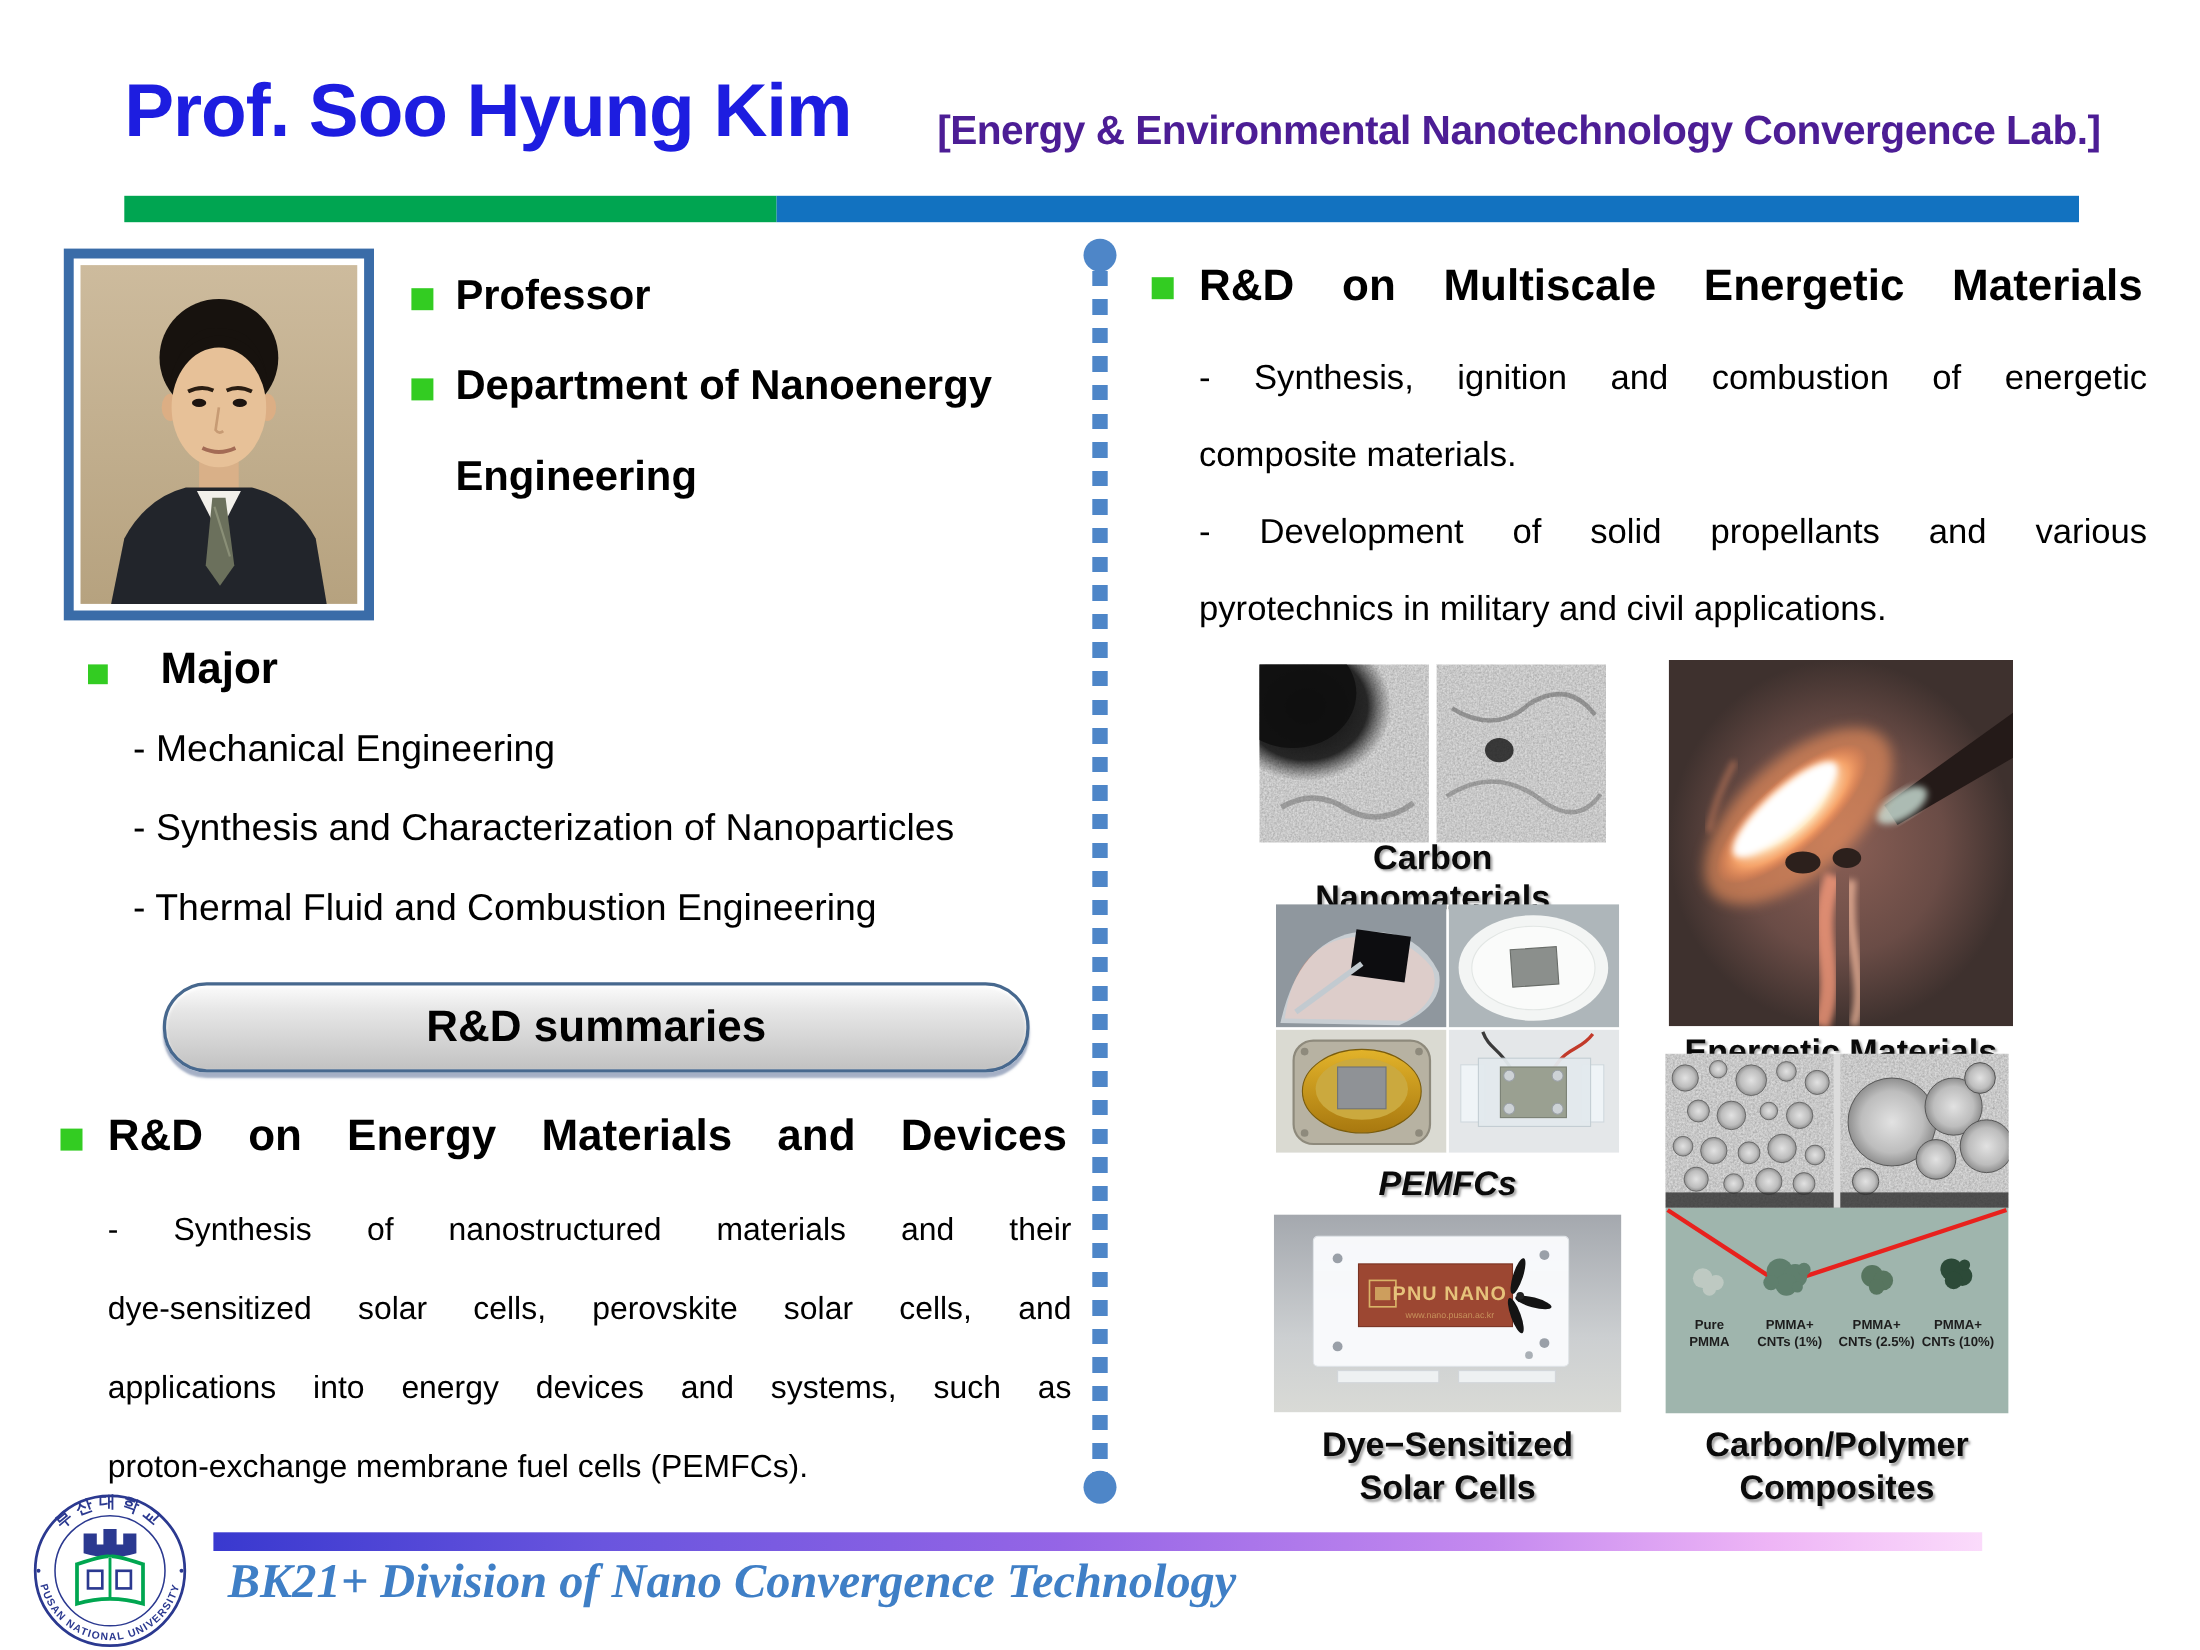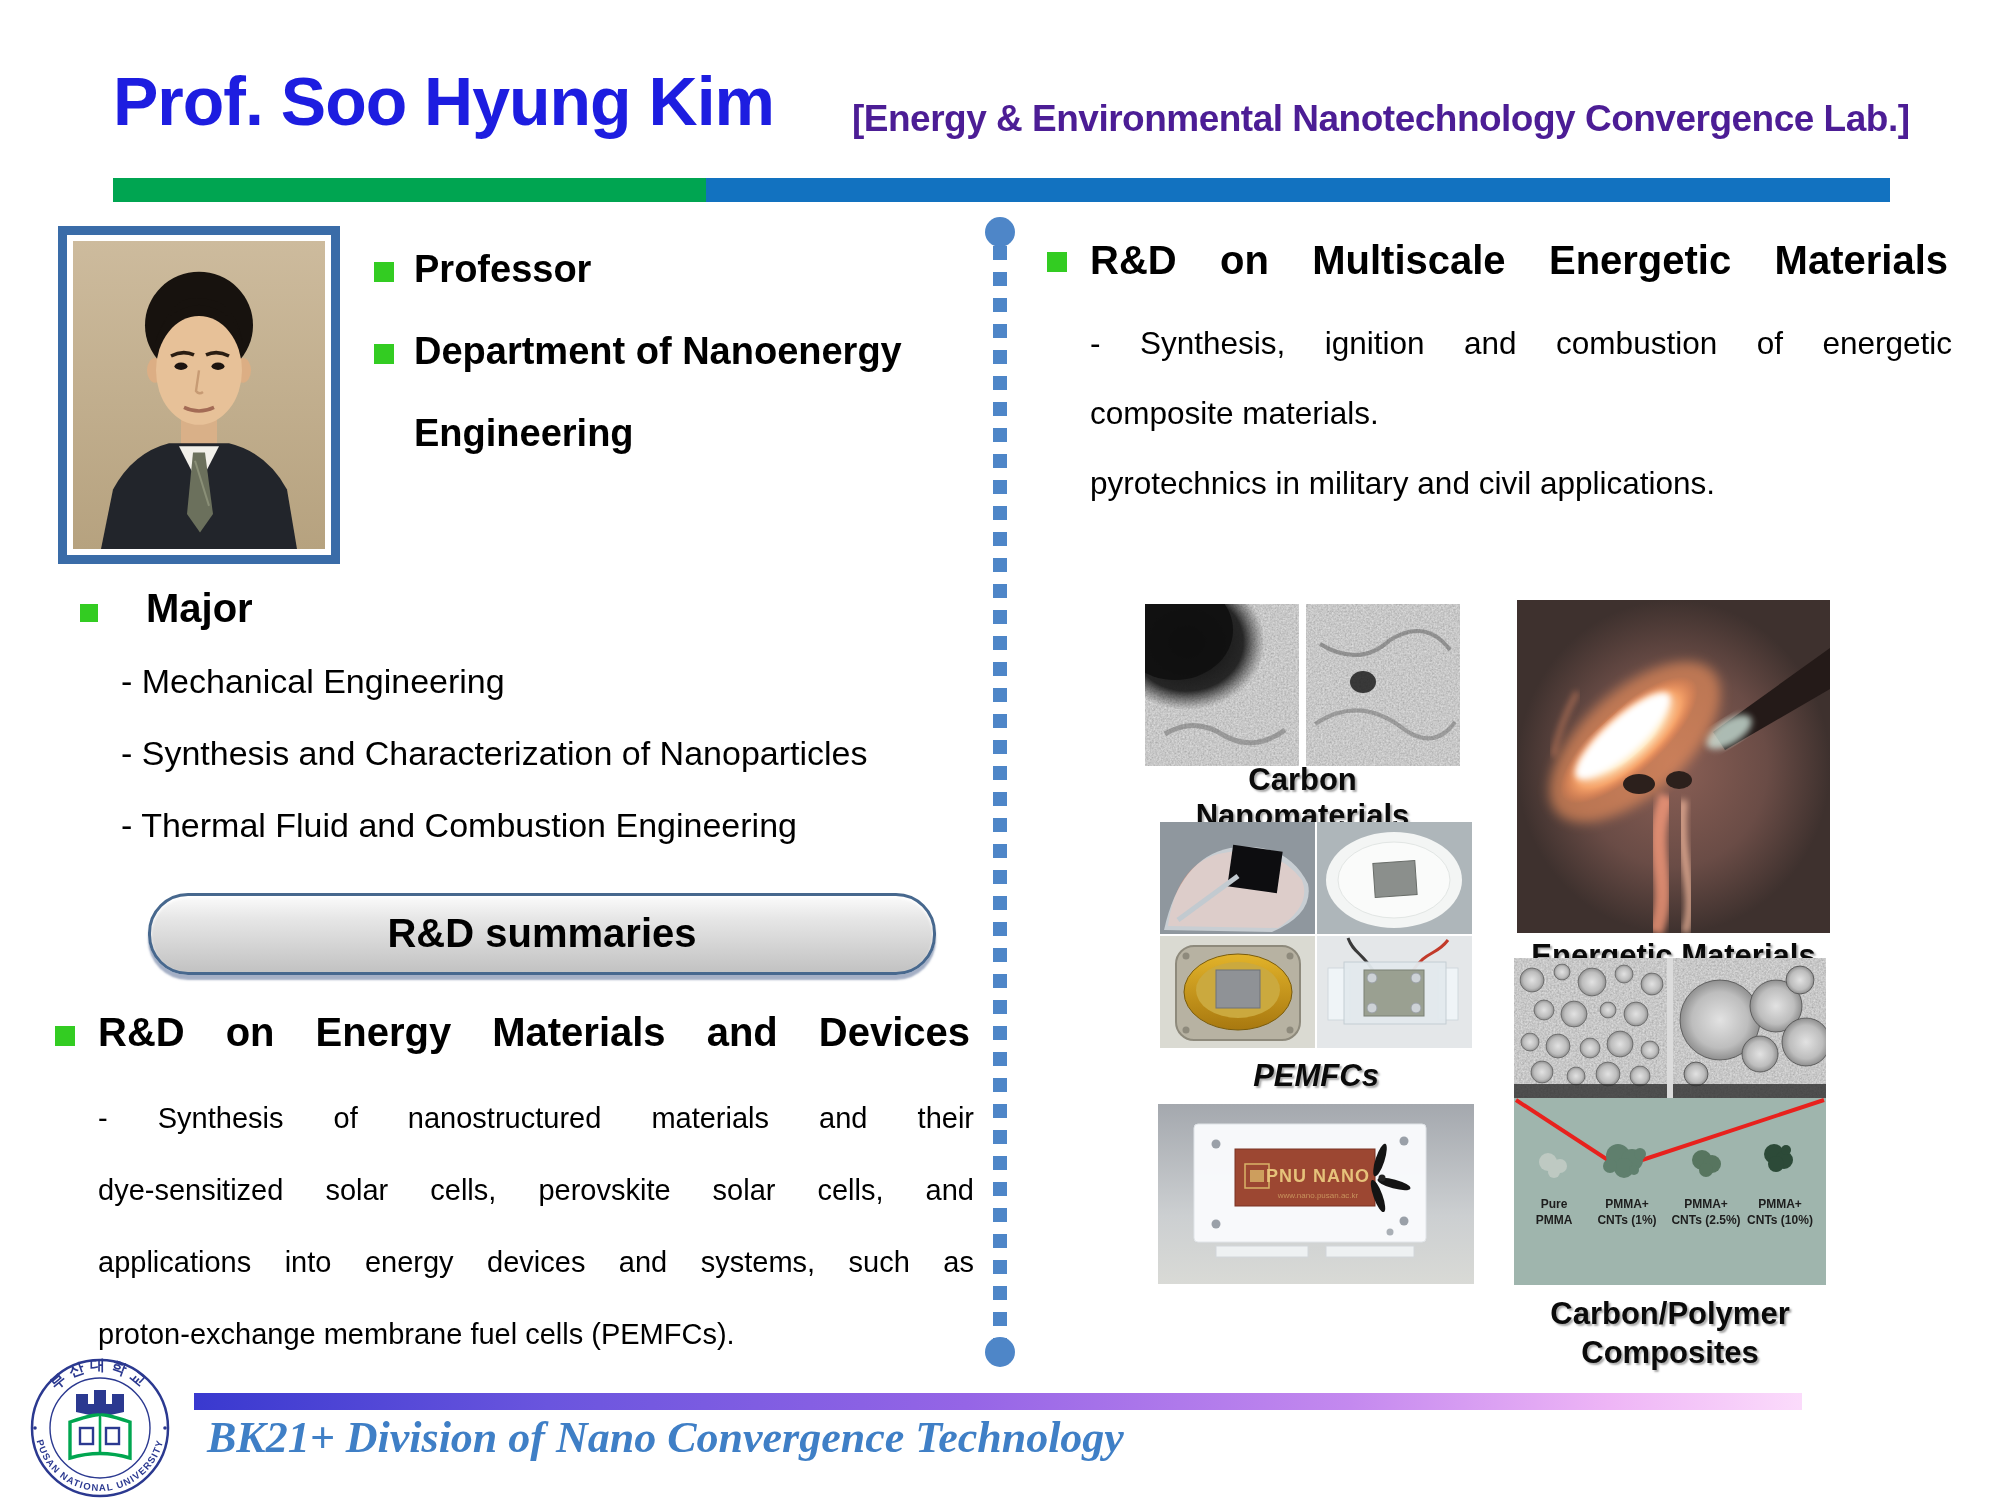--- a/index.html
+++ b/index.html
@@ -116,20 +116,21 @@
 
   <div class="abs divider"></div>
   <div class="abs div-dot" style="left:985px;top:217px;"></div>
   <div class="abs div-dot" style="left:985px;top:1337px;"></div>
 
   <div class="abs sq" style="left:1047px;top:252px;"></div>
   <div class="abs sect-head" style="left:1090px;top:238px;width:858px;">R&amp;D on Multiscale Energetic Materials</div>
   <div class="abs" style="left:1090px;top:308px;width:862px;">
     <div class="plr jlast">- Synthesis, ignition and combustion of energetic</div>
     <div class="plr">composite materials.</div>
+    <div class="plr jlast">- Development of solid propellants and various</div>
     <div class="plr">pyrotechnics in military and civil applications.</div>
   </div>
 
   <svg width="0" height="0" style="position:absolute">
     <defs>
       <filter id="tem" x="0%" y="0%" width="100%" height="100%">
         <feTurbulence type="fractalNoise" baseFrequency="0.55" numOctaves="4" seed="7"></feTurbulence>
         <feColorMatrix type="saturate" values="0"></feColorMatrix>
         <feComponentTransfer>
           <feFuncR type="linear" slope="0.55" intercept="0.30"></feFuncR>
@@ -265,20 +266,24 @@
         <ellipse cx="222" cy="56" rx="4.5" ry="17" fill="#141414" transform="rotate(18 222 56)"></ellipse>
         <ellipse cx="236" cy="80" rx="4.5" ry="17" fill="#141414" transform="rotate(105 236 80)"></ellipse>
         <ellipse cx="220" cy="92" rx="4.5" ry="17" fill="#141414" transform="rotate(-20 220 92)"></ellipse>
         <circle cx="224" cy="74" r="3.5" fill="#222"></circle>
       </g>
       <rect x="58" y="142" width="92" height="11" fill="#eef1f2" stroke="#d2d6da"></rect>
       <rect x="168" y="142" width="88" height="11" fill="#eef1f2" stroke="#d2d6da"></rect>
       <circle cx="232" cy="128" r="3.5" fill="#aab0b6"></circle>
     </svg>
   </figure>
+  <div class="abs cap" style="left:1158px;top:1294px;width:316px;line-height:39px;">
+    <div>Dye−Sensitized</div>
+    <div>Solar Cells</div>
+  </div>
 
   <figure class="abs" style="left:1514px;top:958px;width:312px;height:327px;">
     <svg viewBox="0 0 312 327" width="312" height="327">
       <rect x="0" y="0" width="153" height="140" fill="#787878" filter="url(#tem)"></rect>
       <g stroke="#4c4c4c" stroke-width="0.6">
         <circle cx="18" cy="22" r="12" fill="url(#sphereG)"></circle>
           <circle cx="48" cy="14" r="8" fill="url(#sphereG)"></circle>
         <circle cx="78" cy="24" r="14" fill="url(#sphereG)"></circle>
           <circle cx="110" cy="16" r="9" fill="url(#sphereG)"></circle>
         <circle cx="138" cy="26" r="11" fill="url(#sphereG)"></circle>

